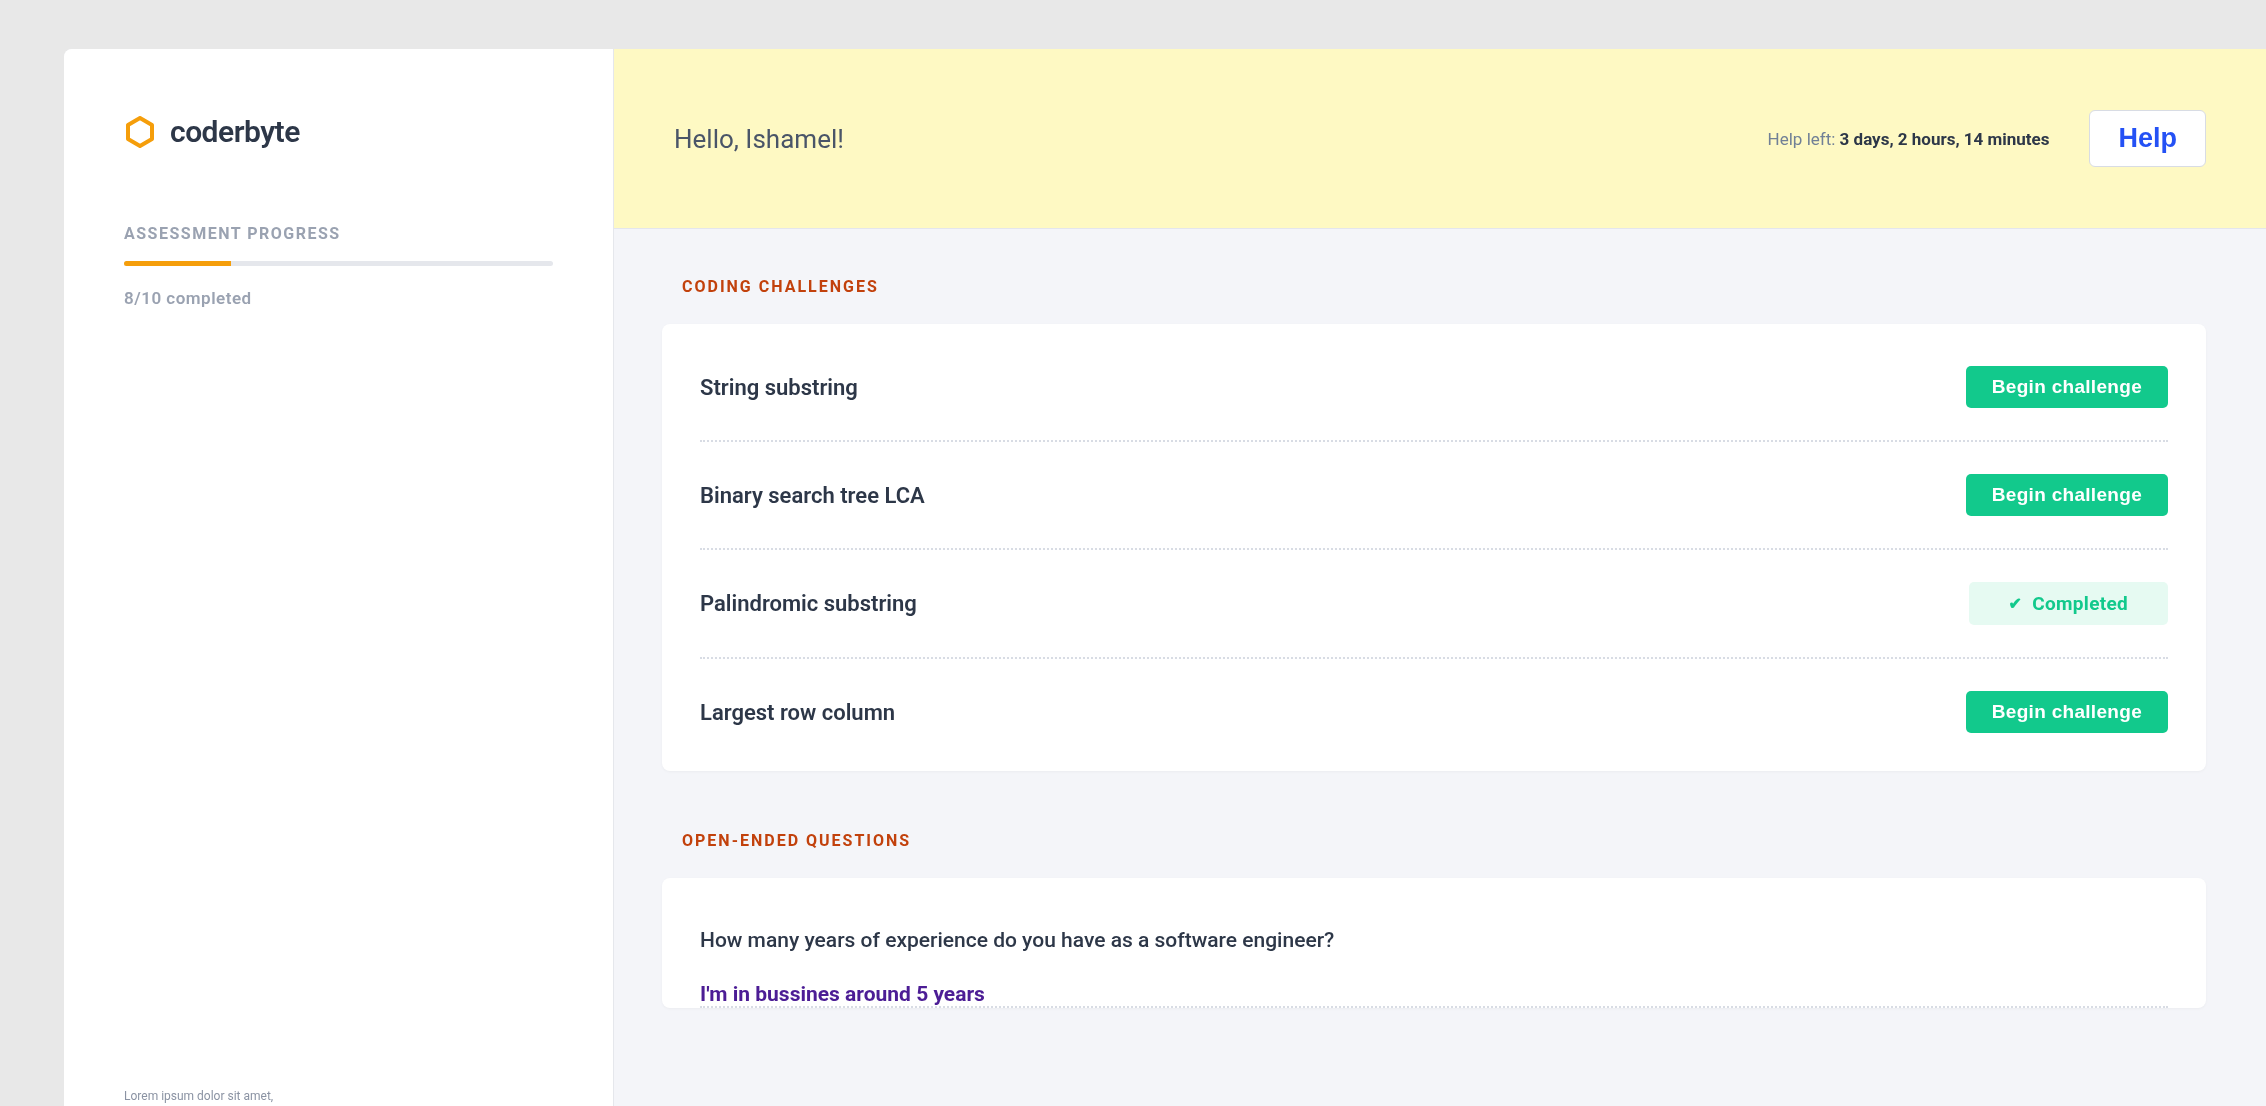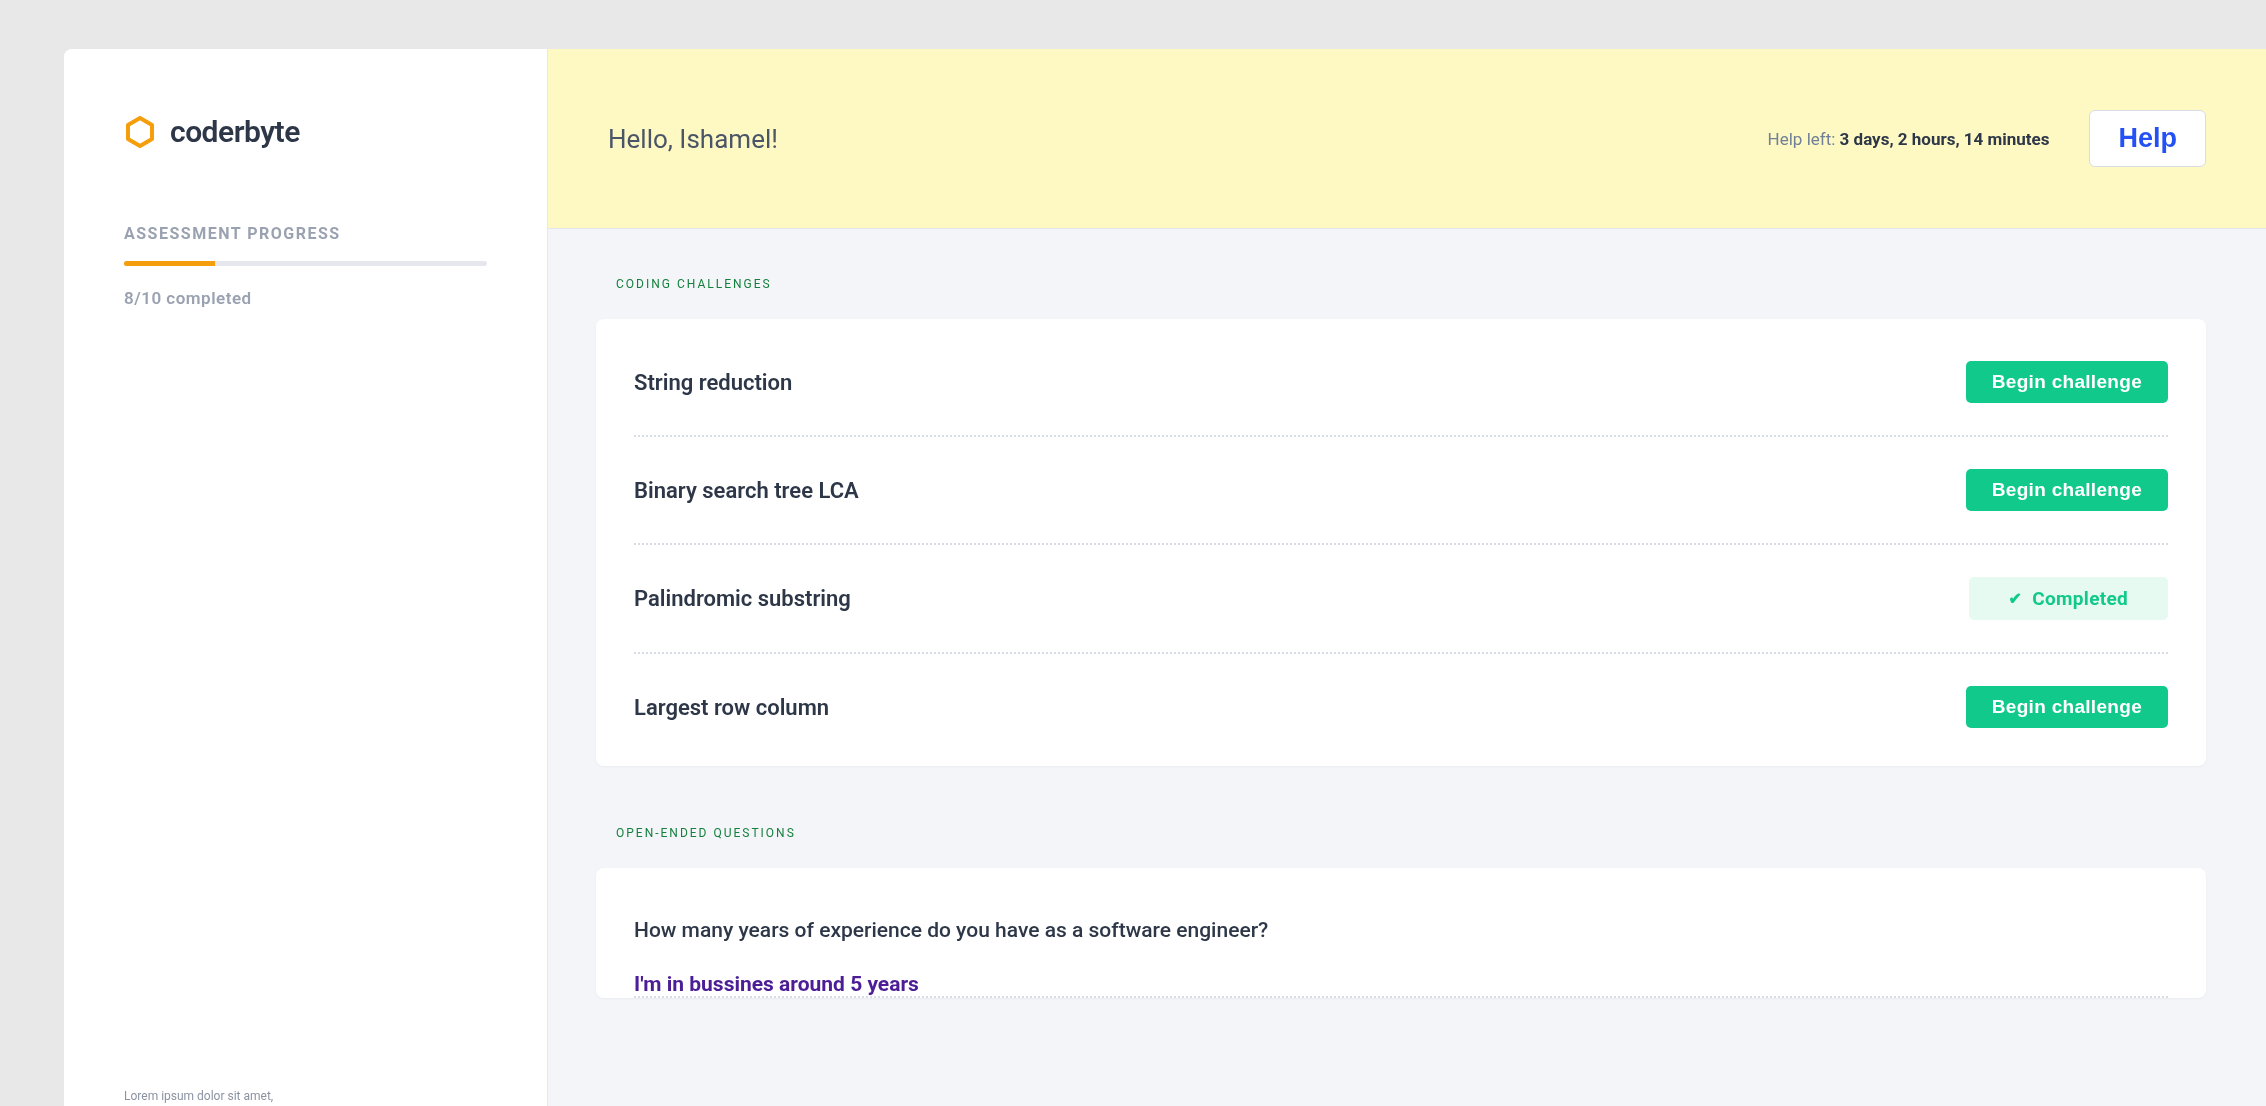--- a/index.html
+++ b/index.html
@@ -15,21 +15,21 @@
   left: 64px;
   top: 49px;
   width: 2202px;
   height: 1057px;
   background: #f4f5f9;
   border-radius: 8px 0 0 0;
   display: flex;
   overflow: hidden;
 }
 .sidebar {
-  width: 484px;
+  width: 550px;
   background: #ffffff;
   padding: 65px 60px 0 60px;
   border-right: 1px solid #e5e7ec;
 }
 .logo-row {
   display: flex;
   align-items: center;
   gap: 14px;
   margin-bottom: 75px;
 }
@@ -114,24 +114,24 @@
   padding: 12px 28px;
   border-radius: 6px;
   cursor: pointer;
 }
 .content {
   flex: 1;
   padding: 48px 60px 0 48px;
   overflow: hidden;
 }
 .section-title {
-  font-size: 12px;
-  font-weight: 400;
+  font-size: 16px;
+  font-weight: 700;
   letter-spacing: 2px;
-  color: #15803d;
+  color: #c2410c;
   text-transform: uppercase;
   margin-bottom: 28px;
   padding-left: 20px;
 }
 .card {
   background: #ffffff;
   border-radius: 8px;
   box-shadow: 0 1px 3px rgba(0,0,0,0.04);
   margin-bottom: 60px;
   padding: 10px 38px 0 38px;
@@ -224,21 +224,21 @@
         <span>Help left: </span><strong>3 days, 2 hours, 14 minutes</strong>
       </div>
       <button class="help-button">Help</button>
     </div>
 
     <div class="content">
 
       <div class="section-title">CODING CHALLENGES</div>
       <div class="card">
         <div class="challenge-row">
-          <div class="challenge-name">String reduction</div>
+          <div class="challenge-name">String substring</div>
           <button class="begin-button">Begin challenge</button>
         </div>
         <div class="challenge-row">
           <div class="challenge-name">Binary search tree LCA</div>
           <button class="begin-button">Begin challenge</button>
         </div>
         <div class="challenge-row">
           <div class="challenge-name">Palindromic substring</div>
           <span class="completed-badge">
             <span class="check">✔</span>

